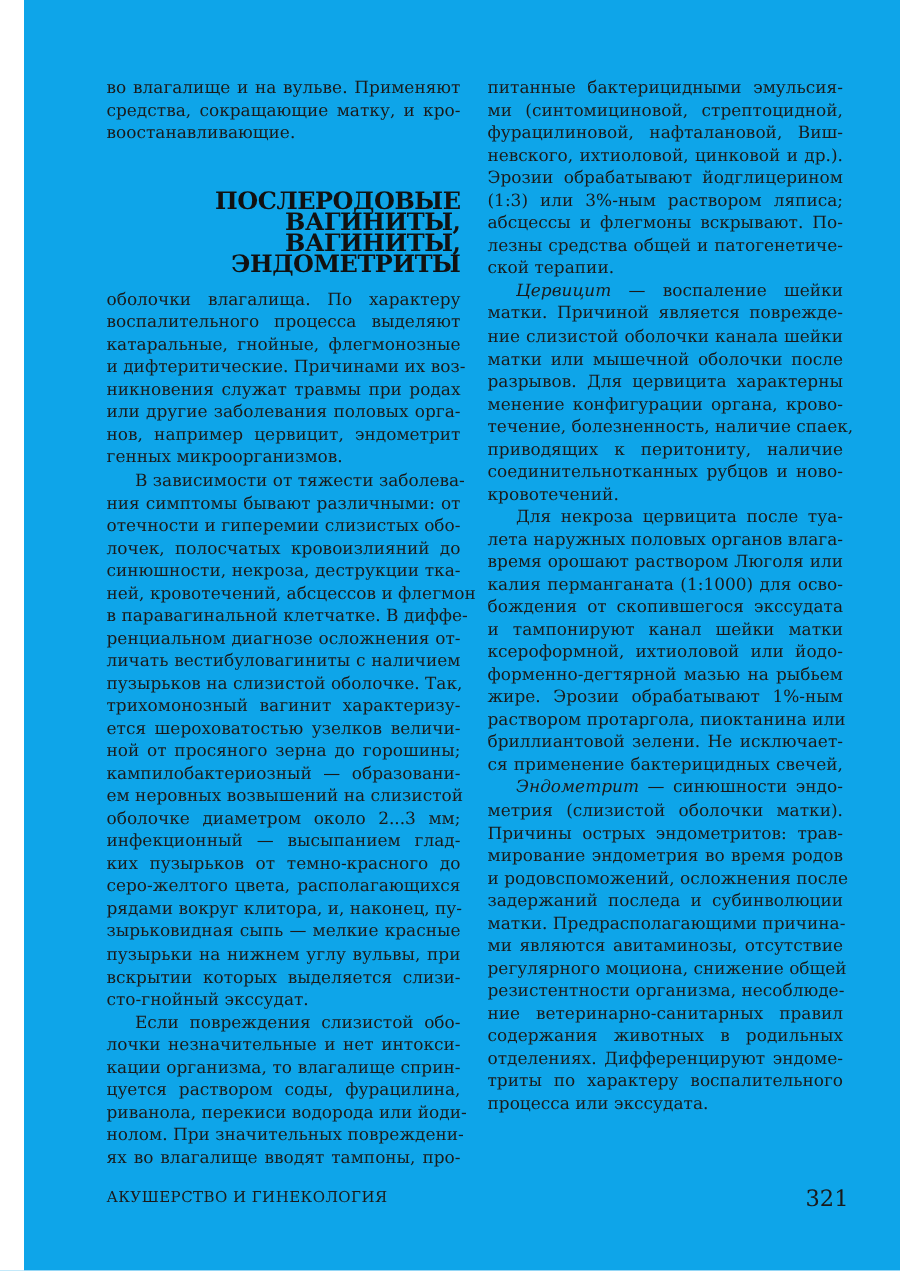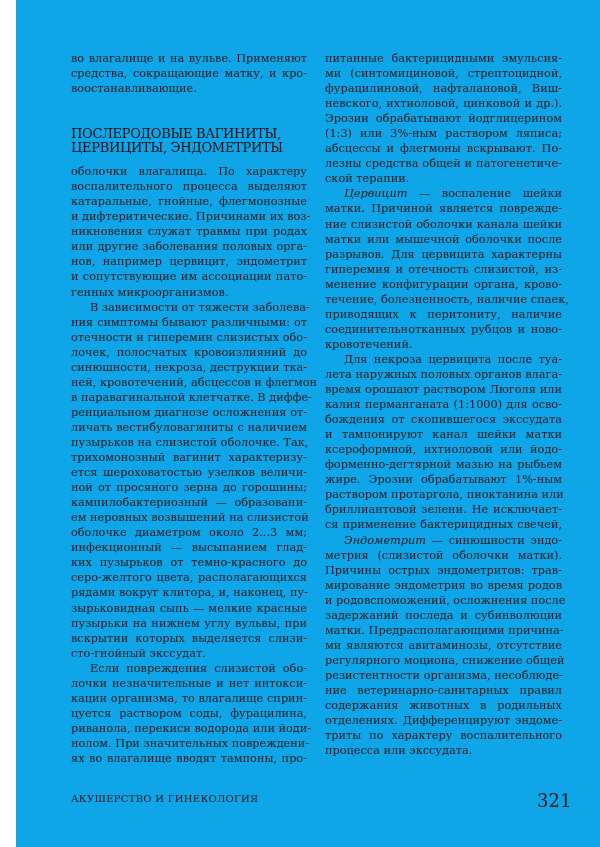--- a/index.html
+++ b/index.html
@@ -9,60 +9,59 @@
     position: absolute; top: 51px; width: 236px;
     font-family: "DejaVu Serif", serif; font-size: 11.3px; line-height: 15.05px;
     color: #1a1a1a; text-align: justify;
   }
   .col.left { left: 55px; }
   .col.right { left: 309px; width: 237px; }
   .line { display: block; white-space: nowrap; text-align: justify; text-align-last: justify; height: 15.05px; overflow: visible; }
   .line.last { text-align-last: left; }
   .line.indent { padding-left: 19px; }
   .heading {
-    font-family: "DejaVu Serif", serif; font-weight: normal; font-size: 13px;
-    line-height: 14px; text-align: left; letter-spacing: -0.3px; color: #111;
+    font-family: "DejaVu Serif", serif; font-weight: bold; font-size: 16px;
+    line-height: 14px; text-align: right; letter-spacing: -0.3px; color: #111;
   }
   .heading-block { margin: 31px 0 9px 0; }
   em.term { font-style: italic; }
   .footer-title {
     position: absolute; left: 55px; top: 793px;
     font-family: "DejaVu Serif", serif; font-size: 10px; letter-spacing: 0.3px; color: #1a1a1a;
   }
   .page-number {
     position: absolute; left: 521px; top: 790px;
-    font-family: "DejaVu Serif", serif; font-size: 18px; color: #1a1a1a;
+    font-family: "DejaVu Serif", serif; font-size: 15px; color: #1a1a1a;
   }
 </style>
 </head>
 <body>
 
 <div class="page">
 
   <div class="col left">
     <div>
       <span class="line">во влагалище и на вульве. Применяют</span>
       <span class="line">средства, сокращающие матку, и кро-</span>
       <span class="line last">воостанавливающие.</span>
     </div>
 
     <div class="heading-block">
       <div class="heading">ПОСЛЕРОДОВЫЕ ВАГИНИТЫ,</div>
-      <div class="heading">ЦЕРВИЦИТЫ, ЭНДОМЕТРИТЫ</div>
+      <div class="heading">ВАГИНИТЫ, ЭНДОМЕТРИТЫ</div>
     </div>
 
     <div>
       <span class="line">оболочки влагалища. По характеру</span>
       <span class="line">воспалительного процесса выделяют</span>
       <span class="line">катаральные, гнойные, флегмонозные</span>
       <span class="line">и дифтеритические. Причинами их воз-</span>
       <span class="line">никновения служат травмы при родах</span>
       <span class="line">или другие заболевания половых орга-</span>
       <span class="line">нов, например цервицит, эндометрит</span>
-      <span class="line">и сопутствующие им ассоциации пато-</span>
       <span class="line last">генных микроорганизмов.</span>
     </div>
 
     <div>
       <span class="line indent">В зависимости от тяжести заболева-</span>
       <span class="line">ния симптомы бывают различными: от</span>
       <span class="line">отечности и гиперемии слизистых обо-</span>
       <span class="line">лочек, полосчатых кровоизлияний до</span>
       <span class="line">синюшности, некроза, деструкции тка-</span>
       <span class="line">ней, кровотечений, абсцессов и флегмон</span>
@@ -109,21 +108,20 @@
       <span class="line">лезны средства общей и патогенетиче-</span>
       <span class="line last">ской терапии.</span>
     </div>
 
     <div>
       <span class="line indent"><em class="term">Цервицит</em><span> — воспаление шейки</span></span>
       <span class="line">матки. Причиной является поврежде-</span>
       <span class="line">ние слизистой оболочки канала шейки</span>
       <span class="line">матки или мышечной оболочки после</span>
       <span class="line">разрывов. Для цервицита характерны</span>
-      <span class="line">гиперемия и отечность слизистой, из-</span>
       <span class="line">менение конфигурации органа, крово-</span>
       <span class="line">течение, болезненность, наличие спаек,</span>
       <span class="line">приводящих к перитониту, наличие</span>
       <span class="line">соединительнотканных рубцов и ново-</span>
       <span class="line last">кровотечений.</span>
     </div>
 
     <div>
       <span class="line indent">Для некроза цервицита после туа-</span>
       <span class="line">лета наружных половых органов влага-</span>

